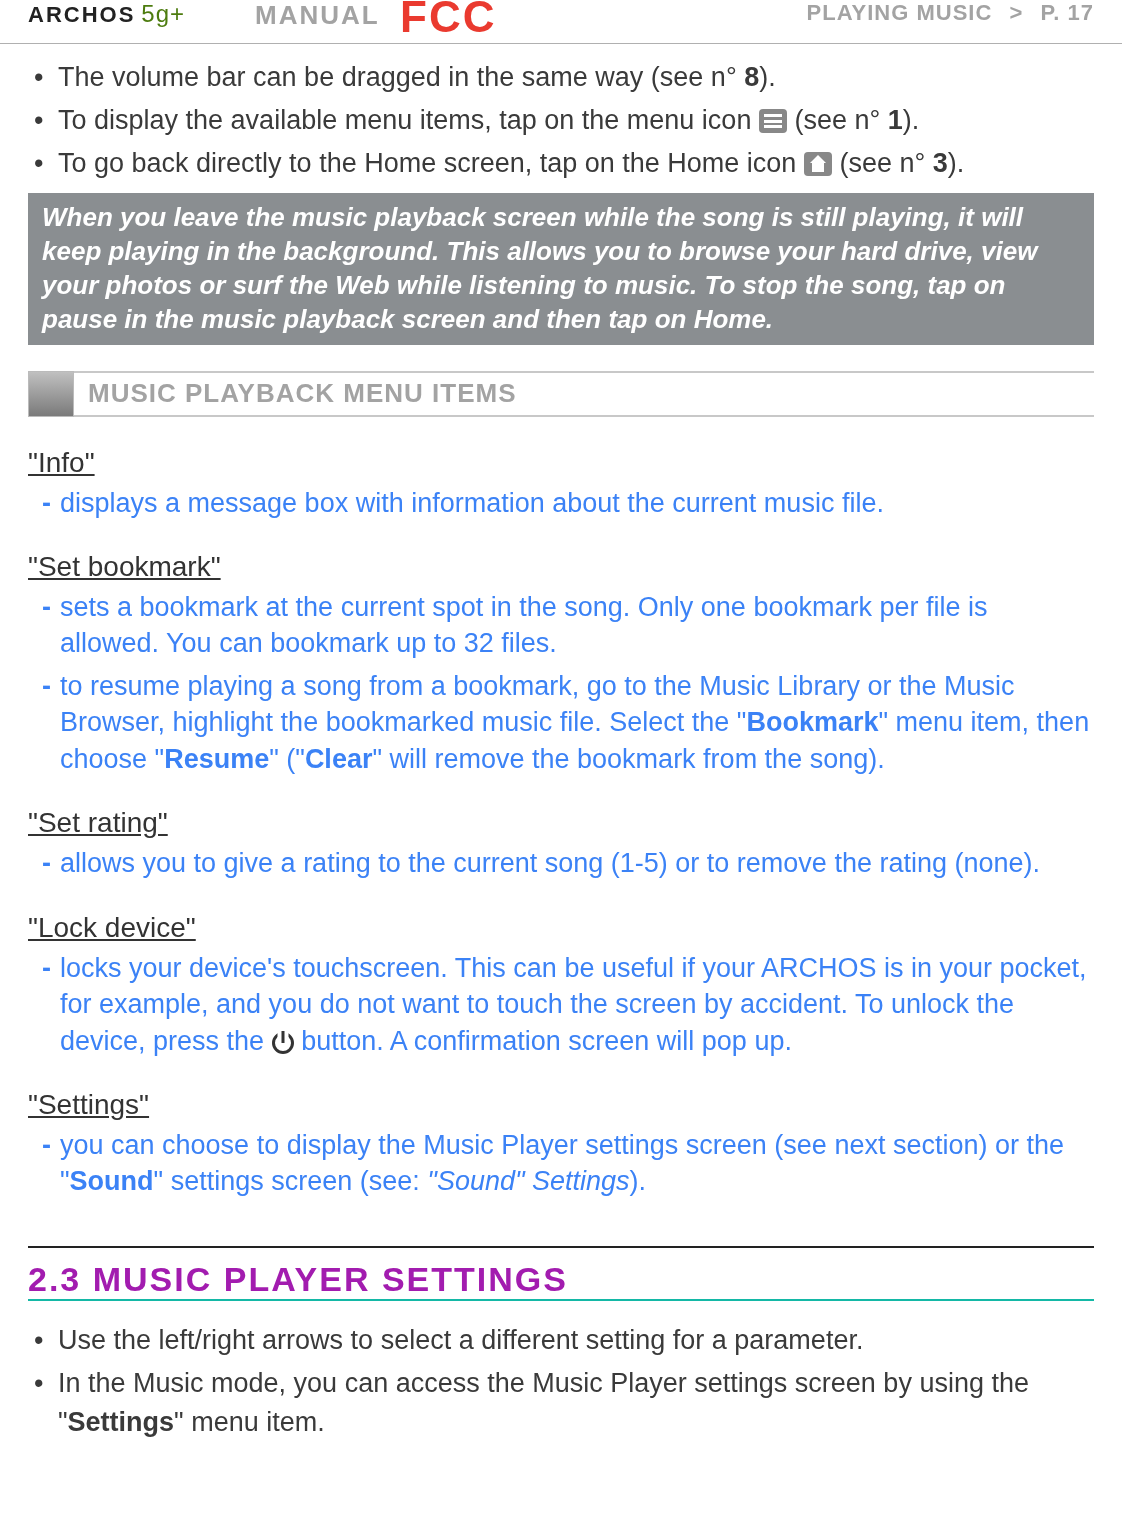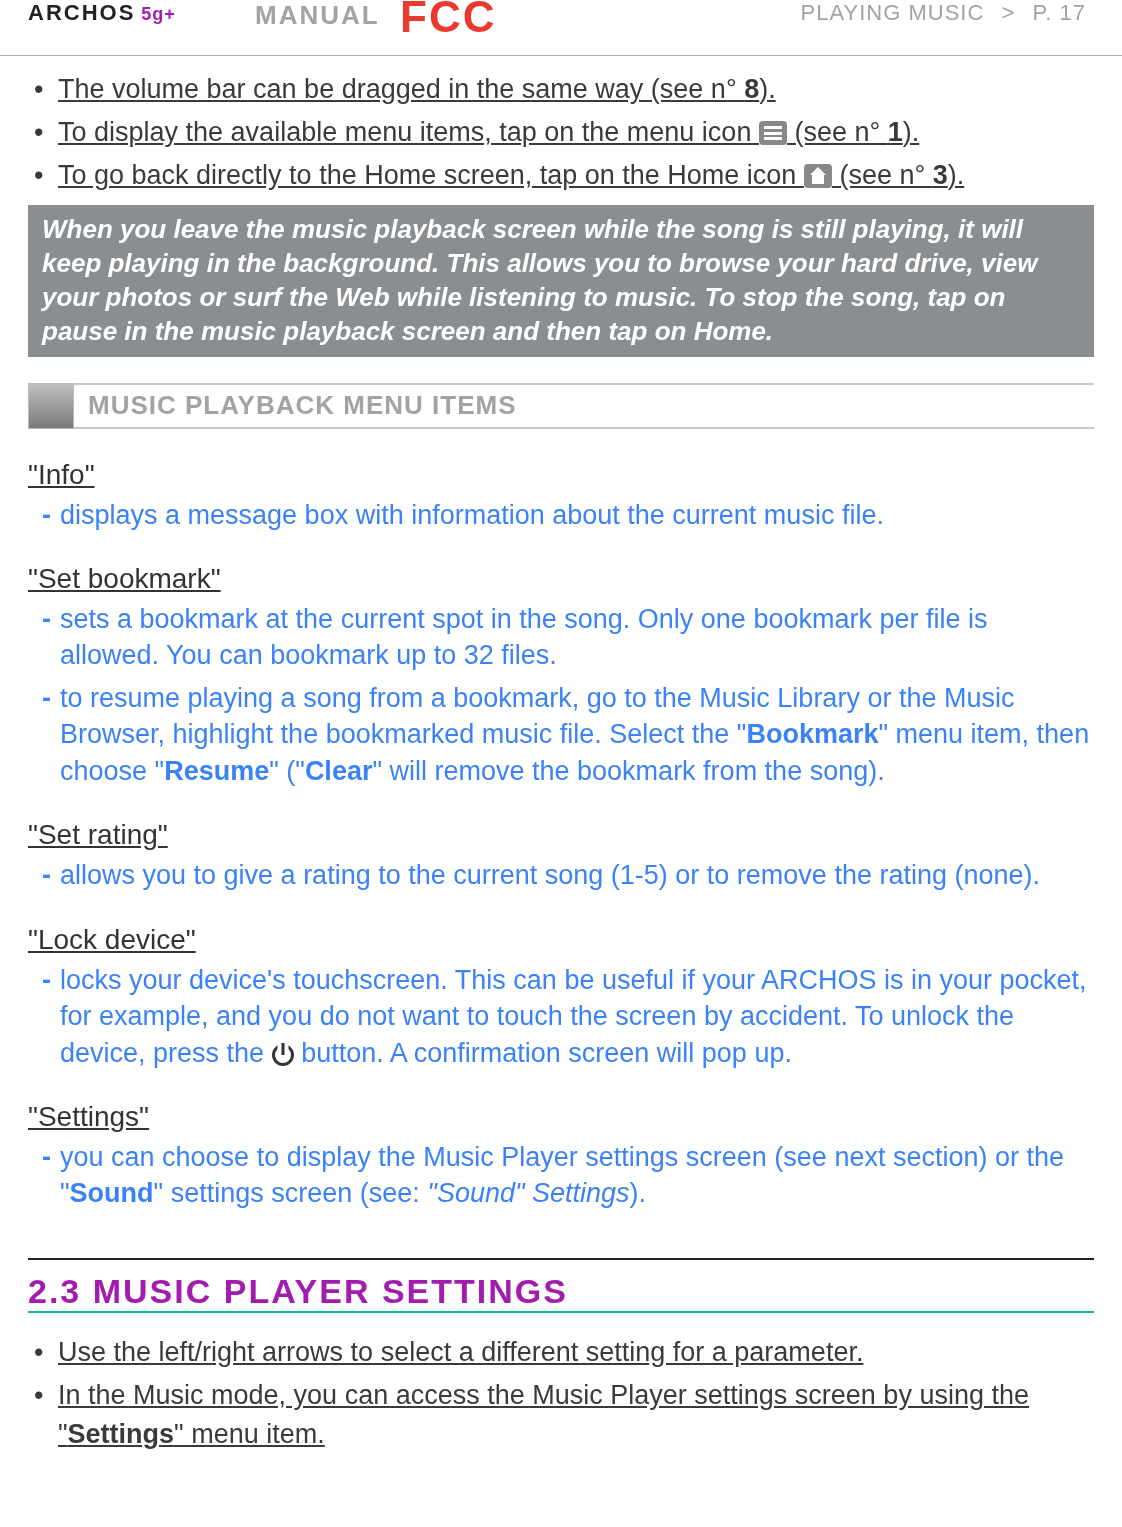--- a/index.html
+++ b/index.html
@@ -8,35 +8,35 @@
     height: 1527px;
     font-family: "Myriad Pro", "Segoe UI", Arial, sans-serif;
     background: #fff;
     color: #000;
     position: relative;
   }
   .page-header {
     display: flex;
     align-items: baseline;
     padding: 0 28px;
-    height: 56px;
+    height: 44px;
     border-bottom: 1px solid #b0b0b0;
     position: relative;
   }
   .brand {
     font-size: 22px;
     font-weight: 900;
     letter-spacing: 2px;
     color: #222;
     font-family: Arial, sans-serif;
   }
   .brand-suffix {
-    font-size: 18px;
-    font-weight: 700;
-    color: #a21caf;
+    font-size: 24px;
+    font-weight: 400;
+    color: #4d7c0f;
     margin-left: 6px;
     letter-spacing: 1px;
   }
   .manual-label {
     position: absolute;
     left: 255px;
     font-size: 26px;
     font-weight: 900;
     letter-spacing: 2px;
     color: #a3a3a3;
@@ -46,37 +46,36 @@
     left: 400px;
     top: -8px;
     font-size: 44px;
     font-weight: 900;
     letter-spacing: 2px;
     color: #ea3a2f;
     font-family: Arial Black, Arial, sans-serif;
   }
   .header-right {
     position: absolute;
-    right: 36px;
+    right: 28px;
     font-size: 22px;
-    font-weight: 400;
+    font-weight: 700;
     letter-spacing: 1px;
     color: #a3a3a3;
   }
   .header-right .gt { margin: 0 10px; }
   .content { padding: 14px 28px 0 28px; }
   .bullet-list { list-style: none; }
   .bullet-list li {
     font-size: 27px;
     color: #3a3a3a;
     line-height: 1.45;
     padding-left: 30px;
     position: relative;
     margin-bottom: 4px;
-    text-decoration: underline;
   }
   .bullet-list li::before {
     content: "•";
     position: absolute;
     left: 6px;
     top: 0;
     color: #3a3a3a;
   }
   .digi { font-family: "Arial Black", Arial, sans-serif; font-weight: 900; }
   .mini-icon {

